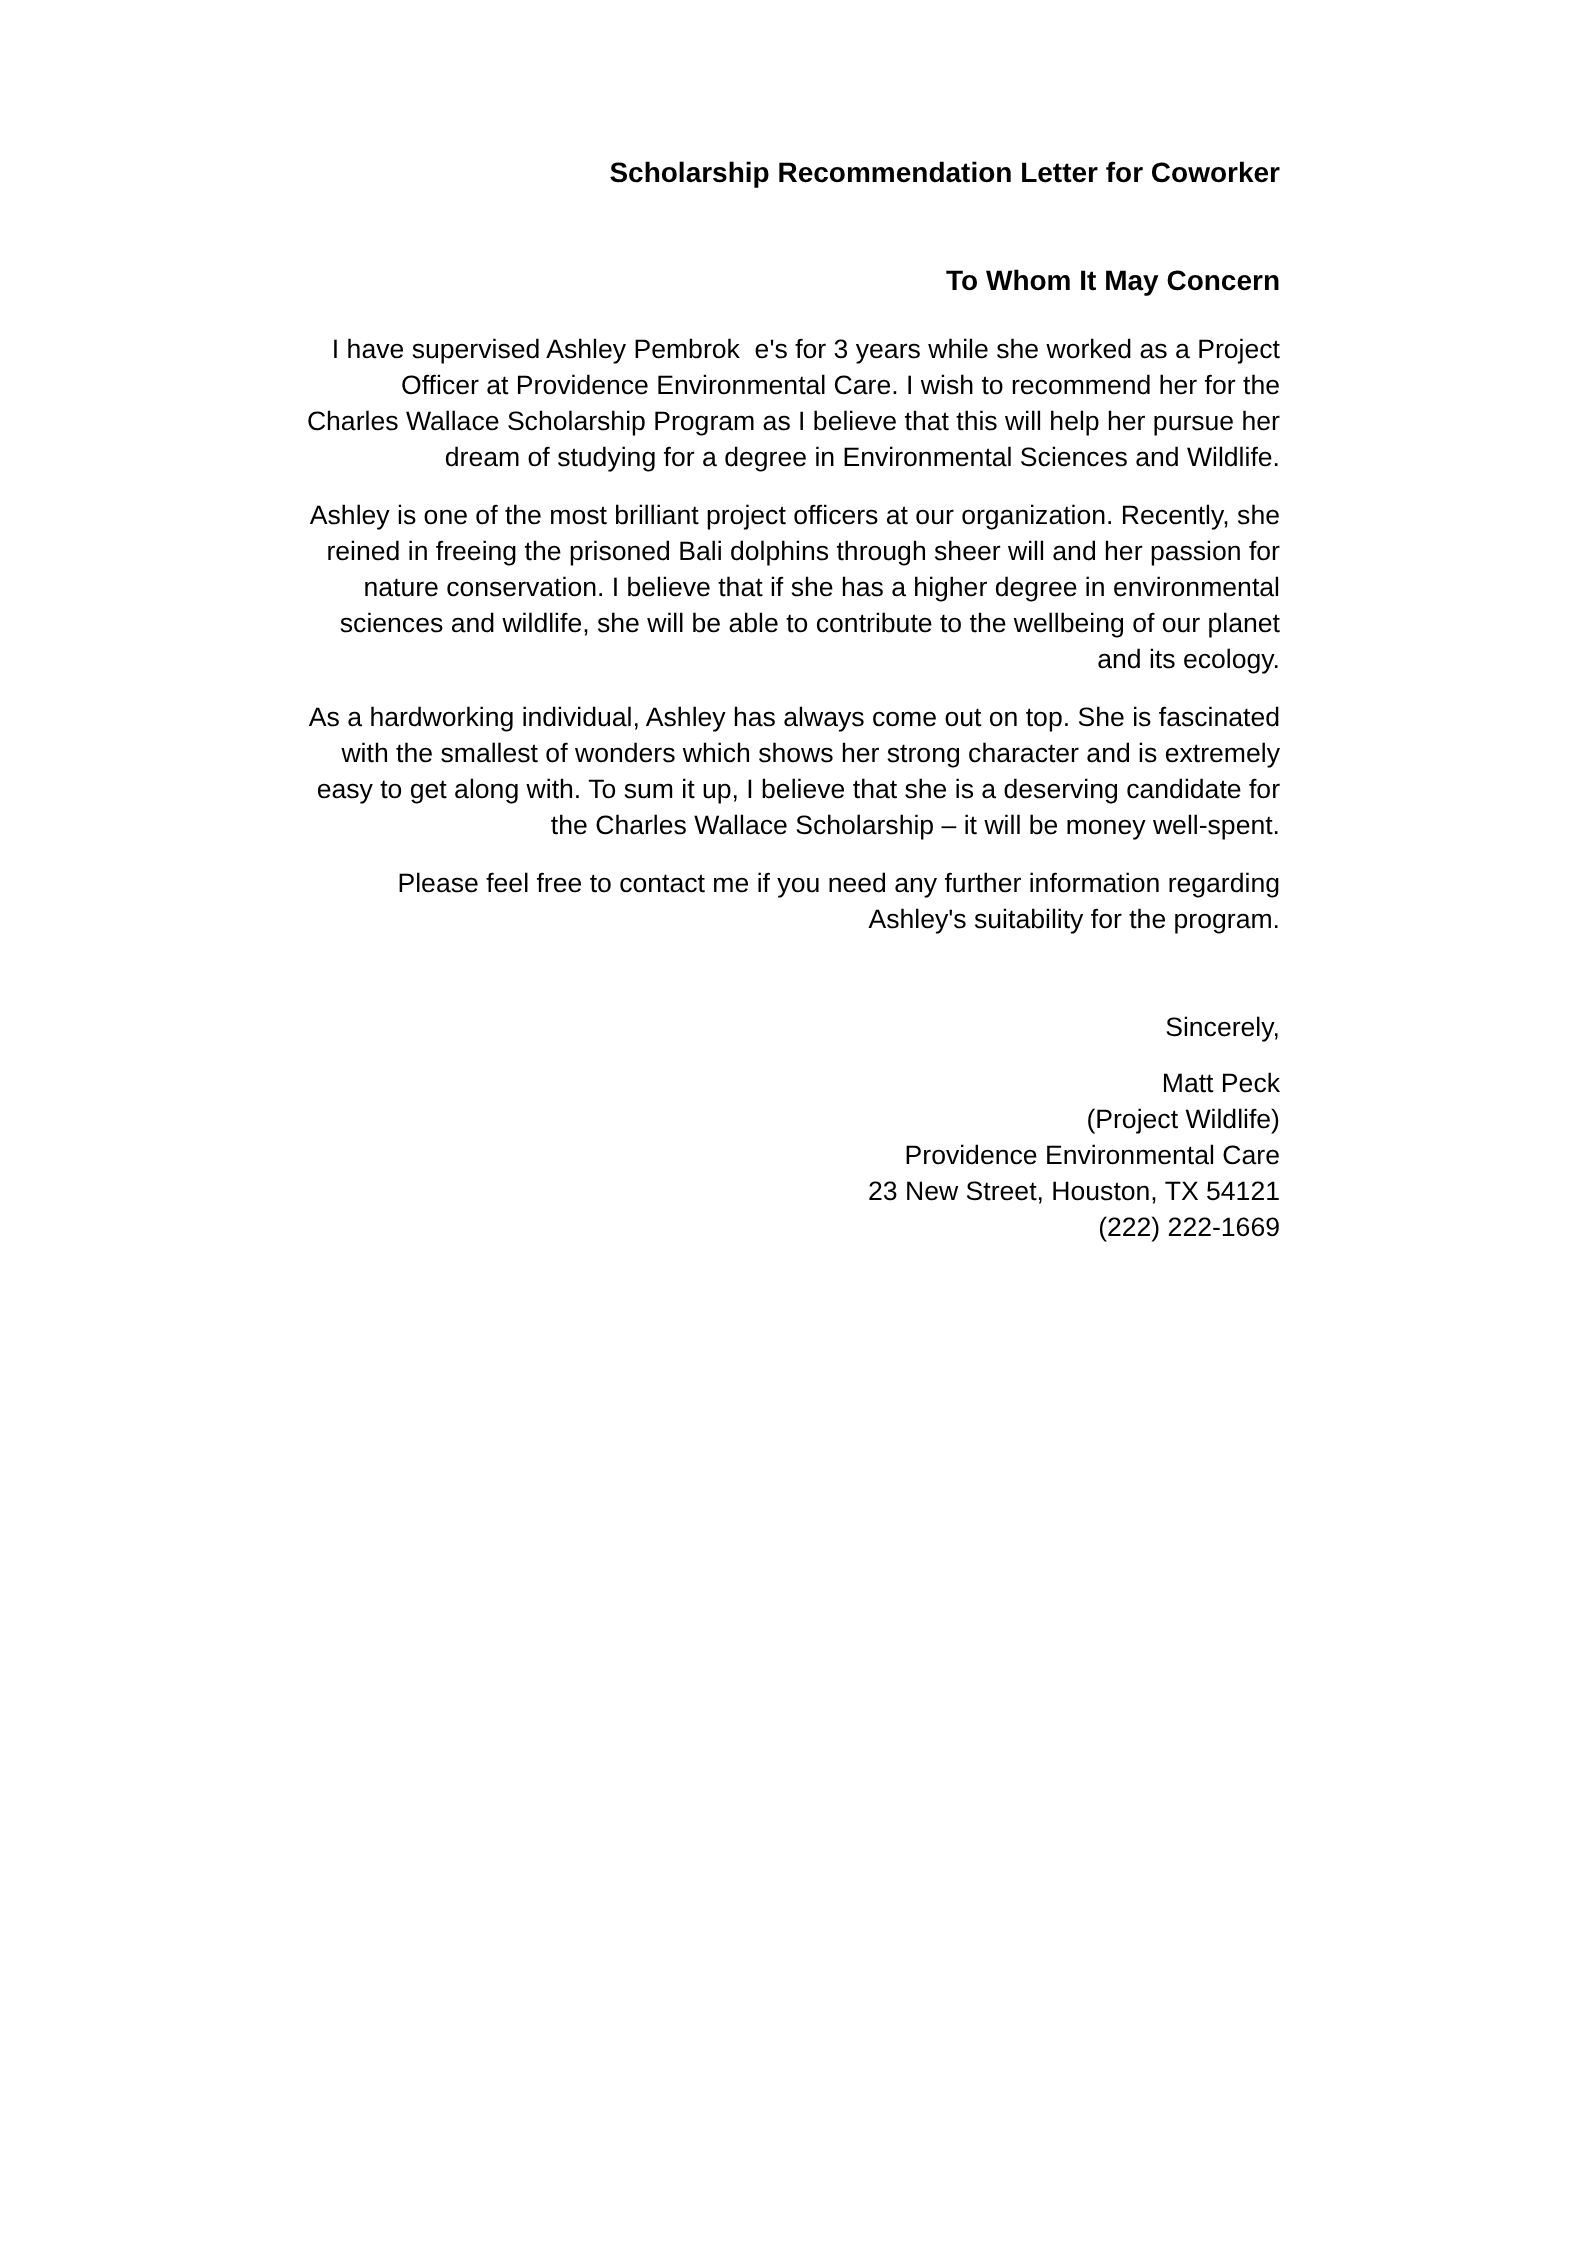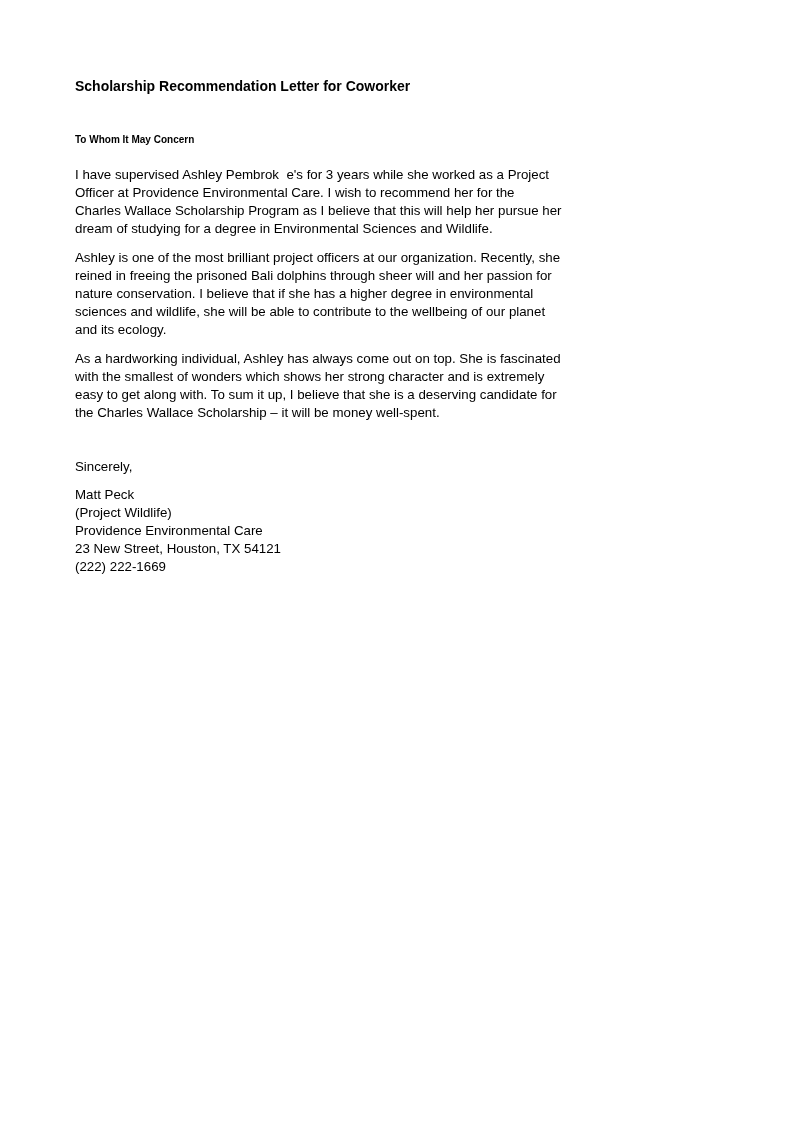--- a/index.html
+++ b/index.html
@@ -10,38 +10,39 @@
   .page {
     position: relative;
     width: 793px;
     height: 1122px;
     background: #ffffff;
     color: #000000;
     font-family: "Liberation Sans", "DejaVu Sans", sans-serif;
     font-size: 13.3px;
     line-height: 18px;
     overflow: hidden;
+    text-align: right;
   }
   .letter {
     position: absolute;
     left: 75px;
     top: 77px;
     width: 565px;
   }
   .letter-title {
     font-size: 14px;
     font-weight: bold;
     line-height: 18px;
     margin: 0 0 36px 0;
   }
   .letter-date {
     margin: 0 0 37px 0;
   }
   .salutation {
-    font-size: 10px;
+    font-size: 14px;
     font-weight: bold;
     line-height: 18px;
     margin: 0 0 17px 0;
   }
   .body-paragraph {
     margin: 0 0 11px 0;
     white-space: pre-wrap;
   }
   .closing {
     margin: 36px 0 10px 0;
@@ -68,20 +69,22 @@
 dream of studying for a degree in Environmental Sciences and Wildlife.</p>
       <p class="body-paragraph">Ashley is one of the most brilliant project officers at our organization. Recently, she
 reined in freeing the prisoned Bali dolphins through sheer will and her passion for
 nature conservation. I believe that if she has a higher degree in environmental
 sciences and wildlife, she will be able to contribute to the wellbeing of our planet
 and its ecology.</p>
       <p class="body-paragraph">As a hardworking individual, Ashley has always come out on top. She is fascinated
 with the smallest of wonders which shows her strong character and is extremely
 easy to get along with. To sum it up, I believe that she is a deserving candidate for
 the Charles Wallace Scholarship – it will be money well-spent.</p>
+      <p class="body-paragraph">Please feel free to contact me if you need any further information regarding
+Ashley's suitability for the program.</p>
     </div>
 
     <p class="closing">Sincerely,</p>
 
     <div class="signature-block">
       <div>Matt Peck</div>
       <div>(Project Wildlife)</div>
       <div>Providence Environmental Care</div>
       <div>23 New Street, Houston, TX 54121</div>
       <div>(222) 222-1669</div>

